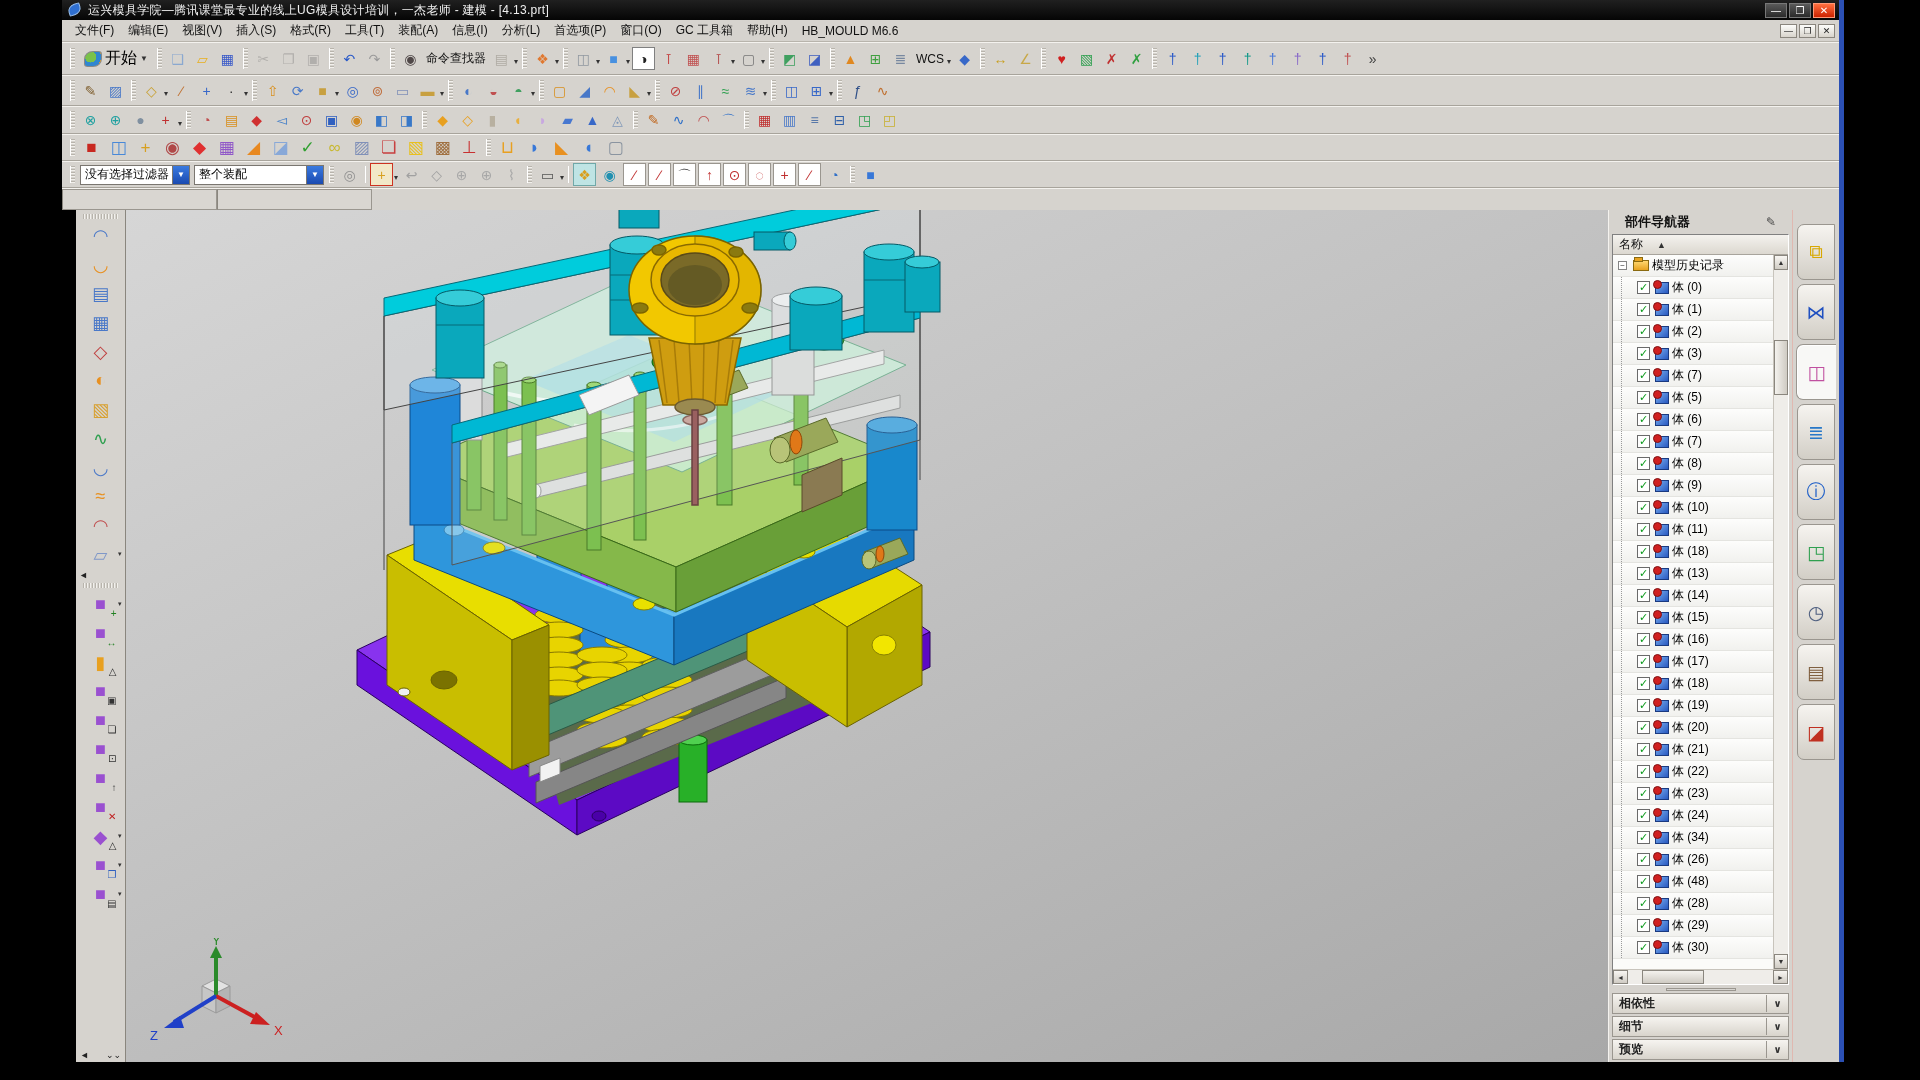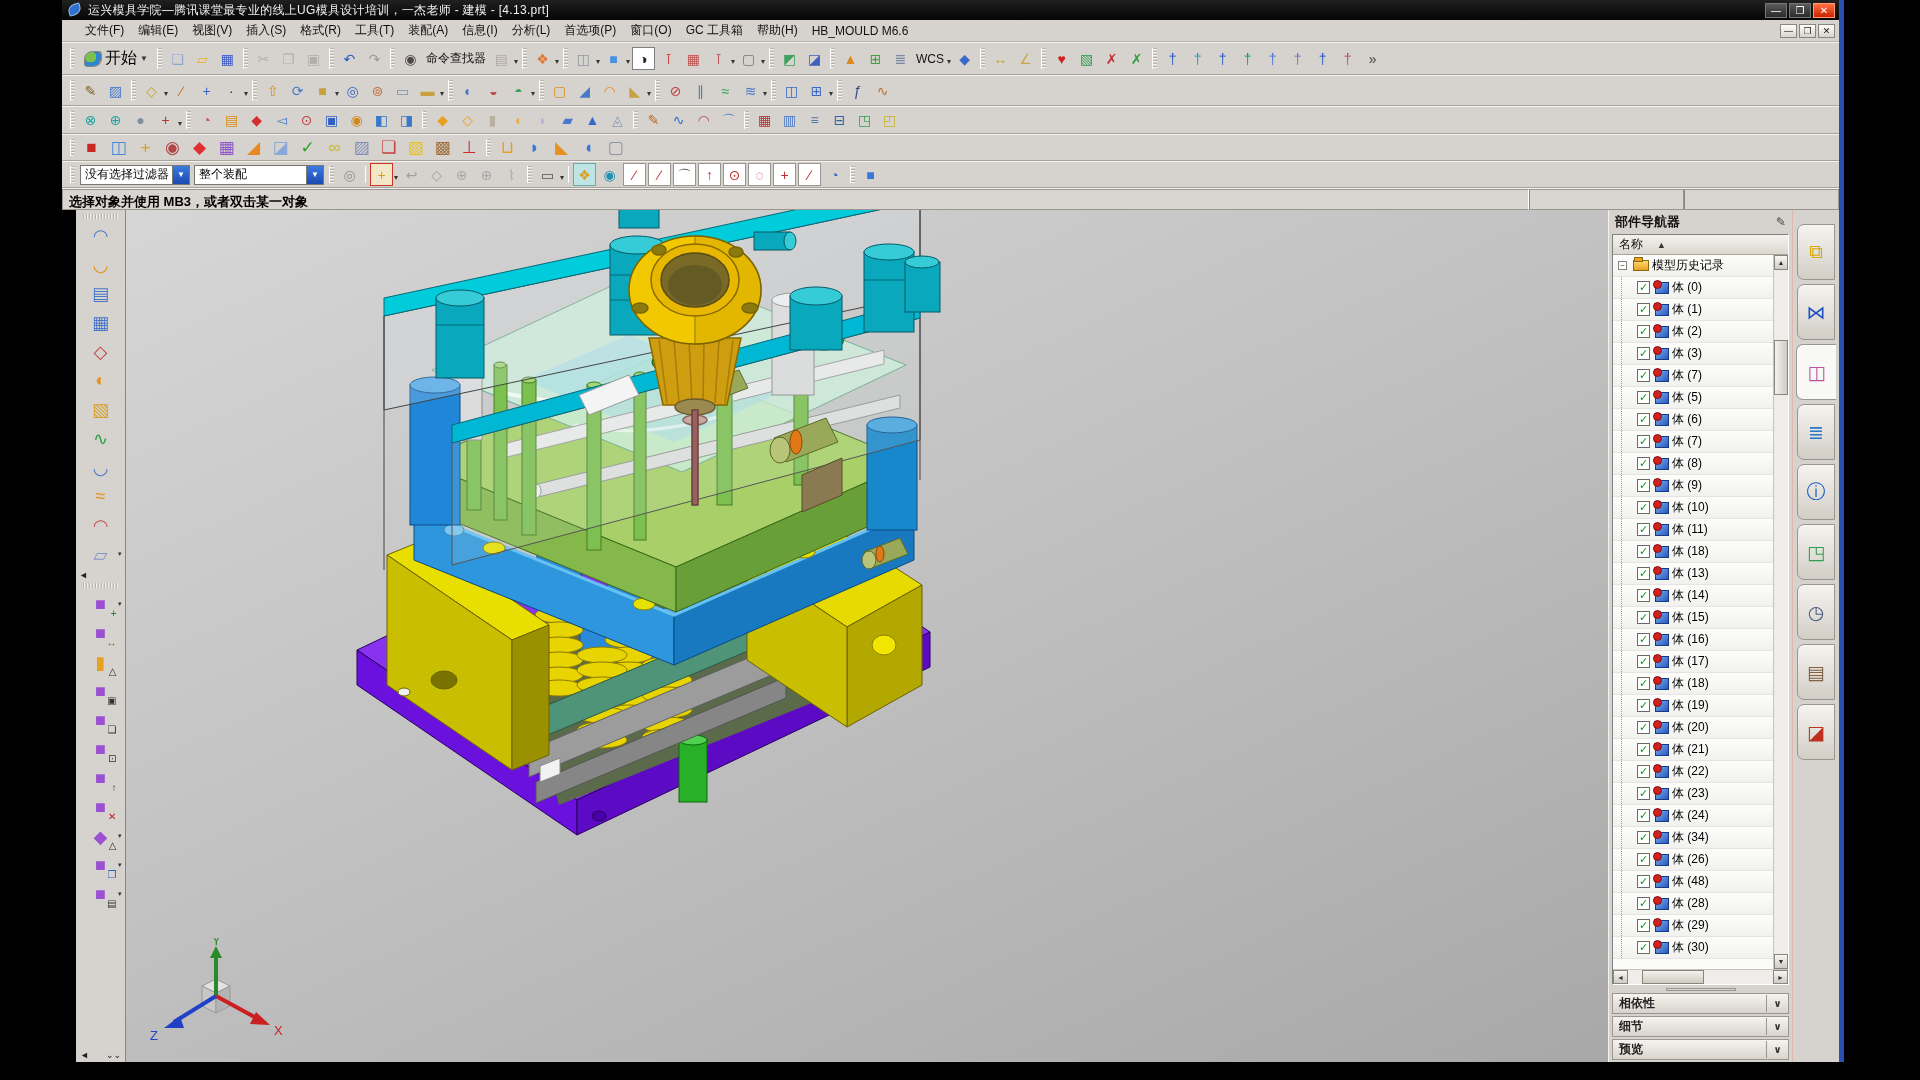--- a/index.html
+++ b/index.html
@@ -15,21 +15,21 @@
     border-radius:60% 10% 60% 10%;transform:rotate(-18deg);border:1px solid #9ec3ef;}
   #titlebar .ttext{white-space:nowrap;overflow:hidden;letter-spacing:.3px;}
   #titlebar .brand{margin-left:auto;font-weight:bold;font-size:15px;letter-spacing:1px;color:#fff;
     font-family:"Liberation Sans",sans-serif;padding-right:14px;margin-top:35px;}
   .winbtns{display:flex;gap:2px;}
   .winbtn{width:22px;height:15px;font-size:10px;line-height:13px;text-align:center;color:#fff;
     background:linear-gradient(#5a5a5a,#2a2a2a);border:1px solid #777;}
   .winbtn.close{background:linear-gradient(#ff7040,#cc2200);border-color:#ff9977;}
   
   #menubar{position:absolute;left:0;top:20px;right:0;height:22px;background:#d6d3ce;
-    border-bottom:1px solid #b8b4ac;display:flex;align-items:center;font-size:12px;color:#111;padding-left:16px;}
+    border-bottom:1px solid #b8b4ac;display:flex;align-items:center;font-size:12px;color:#111;padding-left:6px;}
   .menu-item{padding:2px 7px;white-space:nowrap;}
   #menubar .mdi-btns{margin-left:auto;margin-right:4px;display:flex;gap:2px;}
   .mdibtn{width:17px;height:14px;background:linear-gradient(#fdfdfb,#d8d4cc);border:1px solid #8a867e;
     font-size:9px;line-height:12px;text-align:center;color:#222;}
   
   .tbrow{position:absolute;left:0;right:0;background:#d6d3ce;border-top:1px solid #f4f2ee;
     border-bottom:1px solid #a8a49c;display:flex;align-items:center;padding-left:5px;overflow:hidden;}
   #row1{top:42px;height:33px;}
   #row2{top:75px;height:31px;}
   #row3{top:106px;height:28px;}
@@ -71,21 +71,21 @@
     background:repeating-linear-gradient(90deg,#b8b4ac 0 1px,#f2f0ec 1px 2px,transparent 2px 3px);}
   .ltbi{position:relative;width:30px;height:29px;display:flex;align-items:center;justify-content:center;
     font-size:18px;flex:none;}
   .ltbi .g2{position:absolute;right:-1px;bottom:0;font-size:10px;}
   .ltbi .dd{position:absolute;right:-6px;top:10px;font-size:7px;color:#333;}
   .larrow{font-size:9px;color:#222;align-self:flex-start;margin:1px 0 1px 3px;}
   .lmore{margin-top:auto;width:100%;display:flex;justify-content:space-between;padding:2px 4px;font-size:9px;color:#222;}
   #viewport{position:relative;flex:1;background:linear-gradient(155deg,#d6d6d6 0%,#c2c2c2 45%,#a8a8a8 100%);overflow:hidden;}
   
   #navpanel{width:184px;background:#d6d3ce;border-left:1px solid #f4f2ee;display:flex;flex-direction:column;flex:none;}
-  #nav-title{height:24px;display:flex;align-items:center;font-size:13px;font-weight:bold;color:#111;padding:0 6px;}
+  #nav-title{height:24px;display:flex;align-items:center;font-size:13px;font-weight:bold;color:#111;padding:0 16px;}
   #nav-title .pin{margin-left:auto;font-size:12px;color:#444;}
   #treebox{flex:1;margin:0 3px;background:#fbfbf9;border:1px solid #808080;border-bottom-color:#fff;
     border-right-color:#fff;display:flex;flex-direction:column;overflow:hidden;}
   #tree-colhead{height:20px;background:linear-gradient(#f4f2ee,#dcd8d0);border-bottom:1px solid #a8a49c;
     font-size:12px;color:#111;display:flex;align-items:center;padding:0 6px;gap:14px;flex:none;}
   #tree-scroll-wrap{flex:1;display:flex;overflow:hidden;}
   #tree-rows{flex:1;overflow:hidden;position:relative;}
   .trow{height:22px;display:flex;align-items:center;font-size:12px;color:#000;white-space:nowrap;
     background:linear-gradient(#fdfdfc,#f1f1ee);border-bottom:1px solid #e4e4e0;padding-left:2px;}
   .trow .indent{width:14px;flex:none;border-left:1px dotted #9a9a9a;height:100%;margin-left:6px;}
@@ -652,21 +652,20 @@
       <span class="tbi">
         <span class="g" style="color: rgb(48, 112, 200);">◔</span>
       </span>
       <span class="tb-grip"></span>
       <span class="tbi">
         <span class="g" style="color: rgb(56, 120, 216);">■</span>
       </span>
     </div>
 
   <div id="promptbar">
-    <div id="prompt-text">选择对象并使用 MB3，或者双击某一对象</div>
     <div class="status-cell"></div>
     <div class="status-cell"></div>
   </div>
 
   <div id="main">
     <div id="lefttb">
         <div class="vgrip"></div>
         <div class="ltbi">
           <span class="g" style="color: rgb(74, 120, 200);">◠</span>
         </div>

